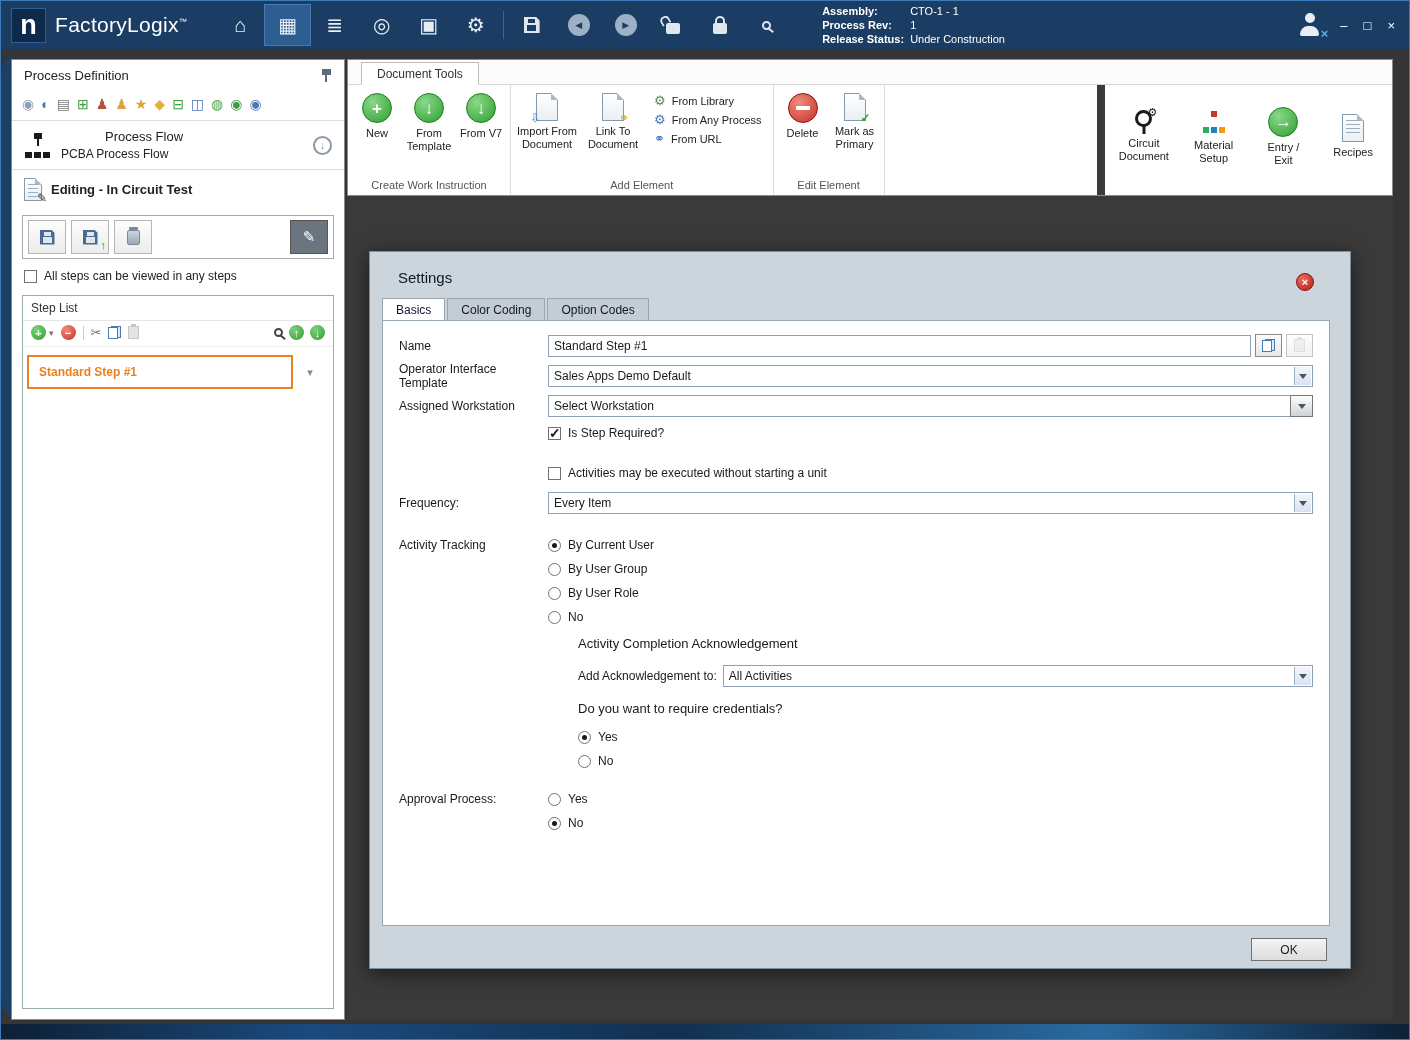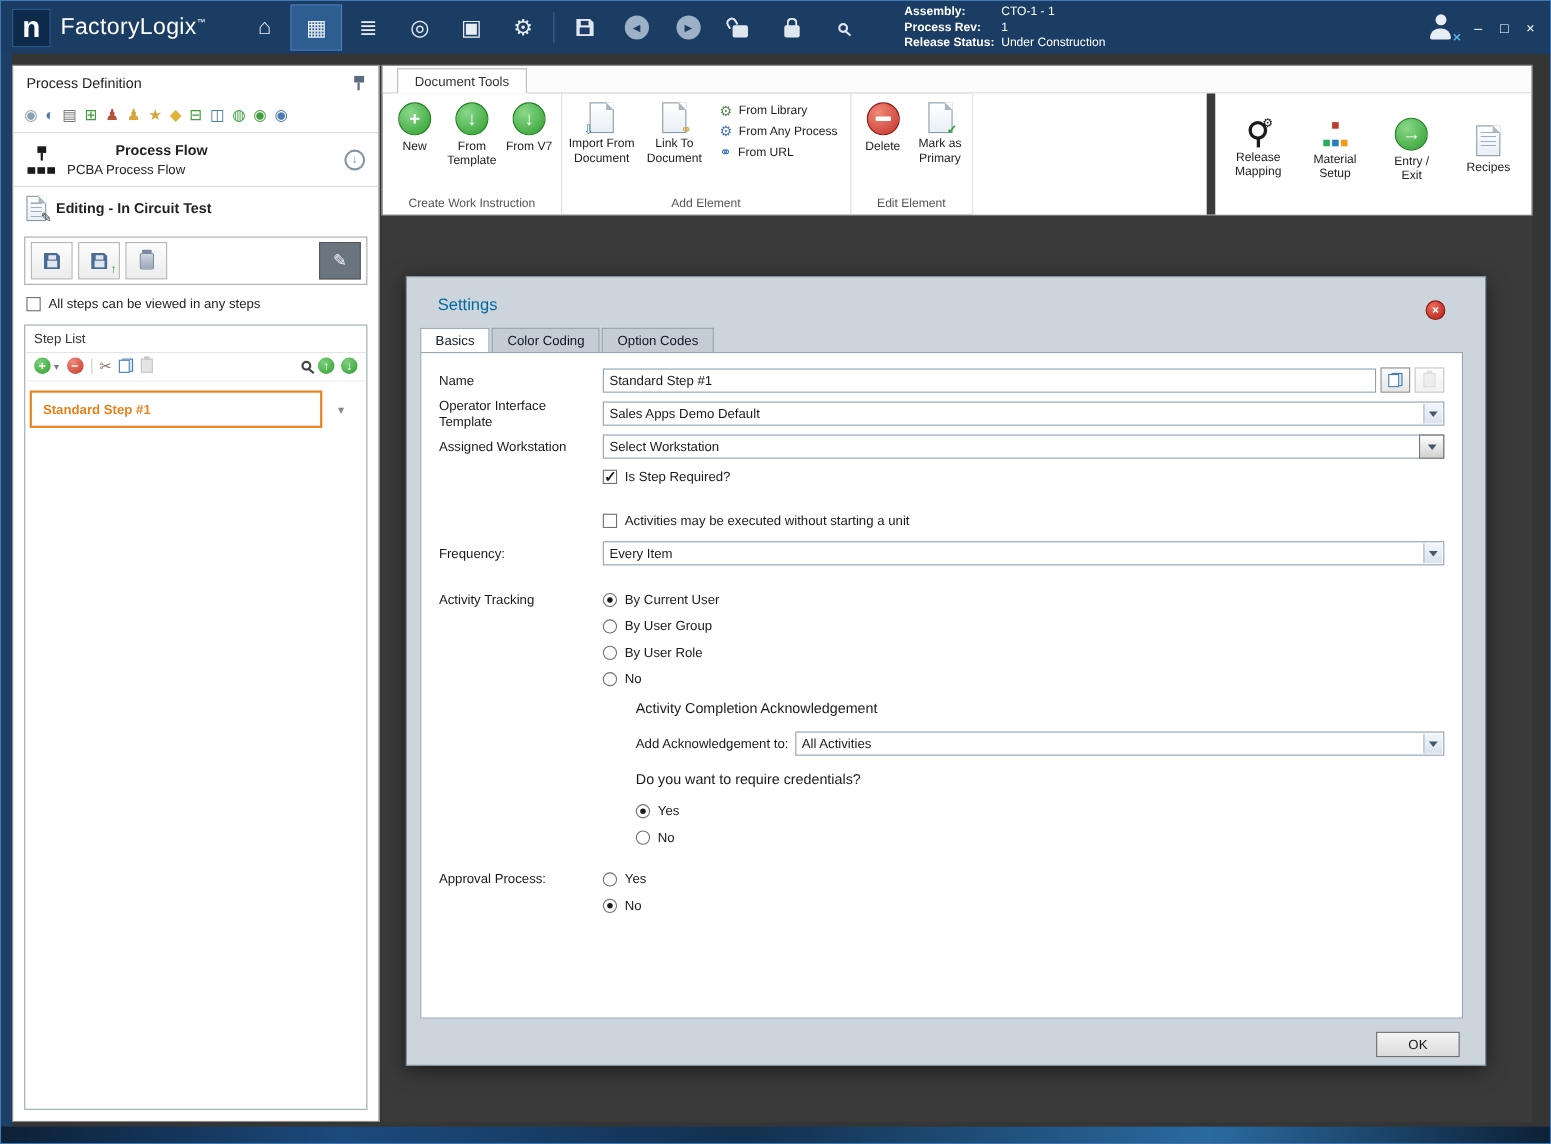--- a/index.html
+++ b/index.html
@@ -51,21 +51,21 @@
   .person::before { content:""; position:absolute; top:0; left:7px; width:10px; height:10px; border-radius:50%; background:#e8eef5; }
   .person::after { content:""; position:absolute; bottom:1px; left:2px; width:19px; height:10px;
     border-radius:9px 9px 2px 2px; background:#e8eef5; }
   .person .x-badge { position:absolute; right:-6px; bottom:-4px; color:#5ab0e8; font-size:13px; font-weight:bold; }
   .win-controls { display:flex; align-items:center; gap:16px; font-size:13px; color:#fff; margin-right:4px; }
   .win-controls span { cursor:default; }
 
   
   .main { flex:1; position:relative; display:flex; gap:2px;
     padding:10px 16px 4px 10px;
-    background:linear-gradient(90deg,#1c3f66 0 10px,#353535 10px); }
+    background:linear-gradient(90deg,#1c3f66 0 10px,#353535 10px);border-radius:27px; }
 
   
   .left-panel { width:334px; flex:none; background:#fff; border:1px solid #8a8a8a;
     display:flex; flex-direction:column; font-size:12px; color:#222; }
   .lp-header { height:30px; display:flex; align-items:center; padding:0 12px; font-size:13px; }
   .pin-icon { position:relative; width:11px; height:15px; margin-left:auto; }
   .pin-icon::before { content:""; position:absolute; top:1px; left:1px; width:9px; height:6px; background:#5a6b7c; }
   .pin-icon::after { content:""; position:absolute; top:7px; left:4px; width:2px; height:7px; background:#5a6b7c; }
   .lp-toolbar { height:28px; display:flex; align-items:center; gap:7px; padding:0 10px; font-size:14px; }
   .lp-toolbar .ic { line-height:1; cursor:default; }
@@ -73,21 +73,21 @@
   .c5{color:#b5533a}.c6{color:#d9a43a}.c7{color:#d9a43a}.c8{color:#e0b23a}
   .c9{color:#3f9d3f}.c10{color:#4a7ab5}.c11{color:#3f9d3f}.c12{color:#3f9d3f}.c13{color:#4a7ab5}
   .lp-div { height:1px; background:#ddd; margin:2px 0; }
 
   .pf-row { display:flex; align-items:center; padding:6px 12px 8px; gap:10px; }
   .flow-ic { position:relative; width:27px; height:25px; flex:none; }
   .flow-ic::before { content:""; position:absolute; top:0; left:10px; width:8px; height:6px; background:#1a1a1a; }
   .flow-ic::after { content:""; position:absolute; bottom:0; left:1px; width:7px; height:6px; background:#1a1a1a;
     box-shadow:9px 0 0 #1a1a1a, 18px 0 0 #1a1a1a; }
   .flow-line { position:absolute; top:6px; left:13px; width:2px; height:7px; background:#1a1a1a; }
-  .pf-text .t1 { font-weight:bold; font-size:13px;padding-left:44px; }
+  .pf-text .t1 { font-weight:normal; font-size:13px;padding-left:44px; }
   .pf-text .t2 { font-size:12px; margin-top:3px; }
   .circ-outline { margin-left:auto; width:19px; height:19px; border:2px solid #8a98a6; border-radius:50%;
     display:flex; align-items:center; justify-content:center; color:#8a98a6; font-size:11px; }
 
   .edit-row { display:flex; align-items:center; gap:9px; padding:8px 12px; border-top:1px solid #ddd; }
   .doc { width:22px; height:28px; background:linear-gradient(#fff,#e9eff5); border:1px solid #8899aa; position:relative; flex:none; }
   .doc::before { content:""; position:absolute; top:-1px; right:-1px; width:0; height:0;
     border-top:7px solid #fff; border-left:7px solid #aab8c4; }
   .doc.tiny { width:18px; height:23px; }
   .doc .ov { position:absolute; font-size:12px; line-height:1; bottom:-4px; right:-6px; }
@@ -163,21 +163,21 @@
   .pin-map .gear-s { position:absolute; right:-8px; top:-7px; font-size:11px; color:#1a1a1a; }
   .tree-ic { position:relative; width:26px; height:26px; }
   .tree-ic::before { content:""; position:absolute; top:2px; left:10px; width:6px; height:6px; background:#c0392b; }
   .tree-ic::after { content:""; position:absolute; bottom:2px; left:2px; width:6px; height:6px; background:#27ae60;
     box-shadow:8px 0 0 #2980b9, 16px 0 0 #f39c12; }
 
   
   .dark-area { flex:1; position:relative; background:#3a3a3a; }
   .dialog { position:absolute; left:22px; top:55px; width:982px; height:718px;
     background:#ccd4dc; border:1px solid #7b8fa3; box-shadow:0 4px 18px rgba(0,0,0,.55); }
-  .dlg-title { position:absolute; left:28px; top:17px; font-size:15px; color:#0369a1; }
+  .dlg-title { position:absolute; left:28px; top:17px; font-size:15px; color:#0f172a; }
   .dlg-close { position:absolute; right:36px; top:21px; width:18px; height:18px; border-radius:50%;
     background:radial-gradient(circle at 35% 30%, #ef6a5e, #b01f17); border:1px solid #8a1410;
     color:#fff; font-size:11px; font-weight:bold; display:flex; align-items:center; justify-content:center; }
   .dlg-tabs { position:absolute; left:12px; top:46px; display:flex; }
   .dlg-tab { padding:4px 13px 3px; font-size:12px; border:1px solid #98a6b2; border-bottom:none;
     background:#c4ccd4; color:#0f172a; margin-right:2px; }
   .dlg-tab.active { background:#fff; position:relative; z-index:2; }
   .dlg-content { position:absolute; left:12px; right:20px; top:68px; bottom:42px; background:#fff;
     border:1px solid #98a6b2; padding:13px 16px 0; font-size:12px; color:#1a1a1a; overflow:hidden; }
 
@@ -453,21 +453,21 @@
             </div>
 
           </div>
           <div class="rib-fill"></div>
           <div class="rib-gap"></div>
           <div class="rib-right">
             <div class="rib-btn">
               <span class="pin-map">
                   <span class="gear-s">⚙</span>
                 </span>
-              <span style="margin-top:6px;">Release Mapping</span>
+              <span style="margin-top:6px;">Circuit Document</span>
             </div>
             <div class="rib-btn">
               <span class="tree-ic"></span>
               <span>Material Setup</span>
             </div>
             <div class="rib-btn">
               <span class="big-circle green">→</span>
               <span>Entry / Exit</span>
             </div>
             <div class="rib-btn">

